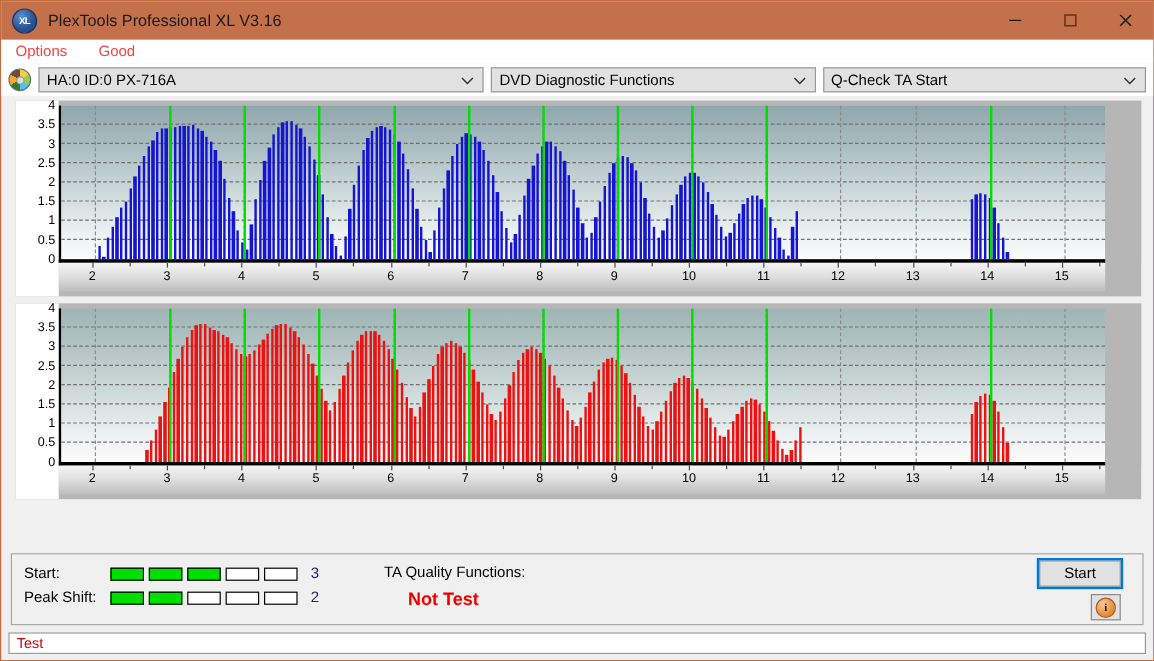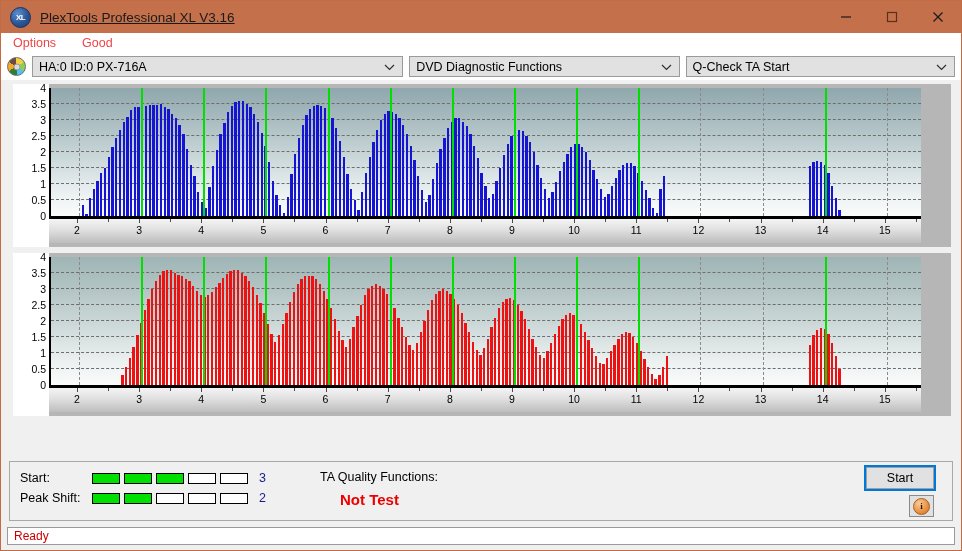--- a/index.html
+++ b/index.html
@@ -18,21 +18,21 @@
     position:relative;
   }
   .app-icon{
     width:19px;height:19px;border-radius:50%;margin-left:9px;
     background:radial-gradient(circle at 35% 30%,#5e8fd0 0%,#2a5596 55%,#1d3f75 100%);
     border:1px solid #16325c;
     display:flex;align-items:center;justify-content:center;
     color:#fff;font-size:8px;font-weight:bold;letter-spacing:-0.5px;
   }
   .title-text{
-    margin-left:9px;font-size:13.5px;color:#1a1a1a;text-decoration:underline;
+    margin-left:9px;font-size:13.5px;color:#1a1a1a;
   }
   .win-btns{position:absolute;right:0;top:0;height:32px;display:flex;}
   .win-btn{
     width:46px;height:32px;display:flex;align-items:center;justify-content:center;
   }
   .win-btn svg{display:block;}
   
   .menubar{
     height:20px;background:#ffffff;display:flex;align-items:center;
     padding-left:9px;
@@ -763,15 +763,15 @@
       <div class="ta-label">TA Quality Functions:</div>
       <div class="ta-value">Not Test</div>
     </div>
     <div class="start-btn">Start</div>
     <div class="info-btn">
       <div class="info-circle">i</div>
     </div>
   </div>
 
   <div class="statusbar">
-    <div class="status-text">Ready</div>
+    <div class="status-text">Test</div>
   </div>
 </div>
 
 </body></html>

